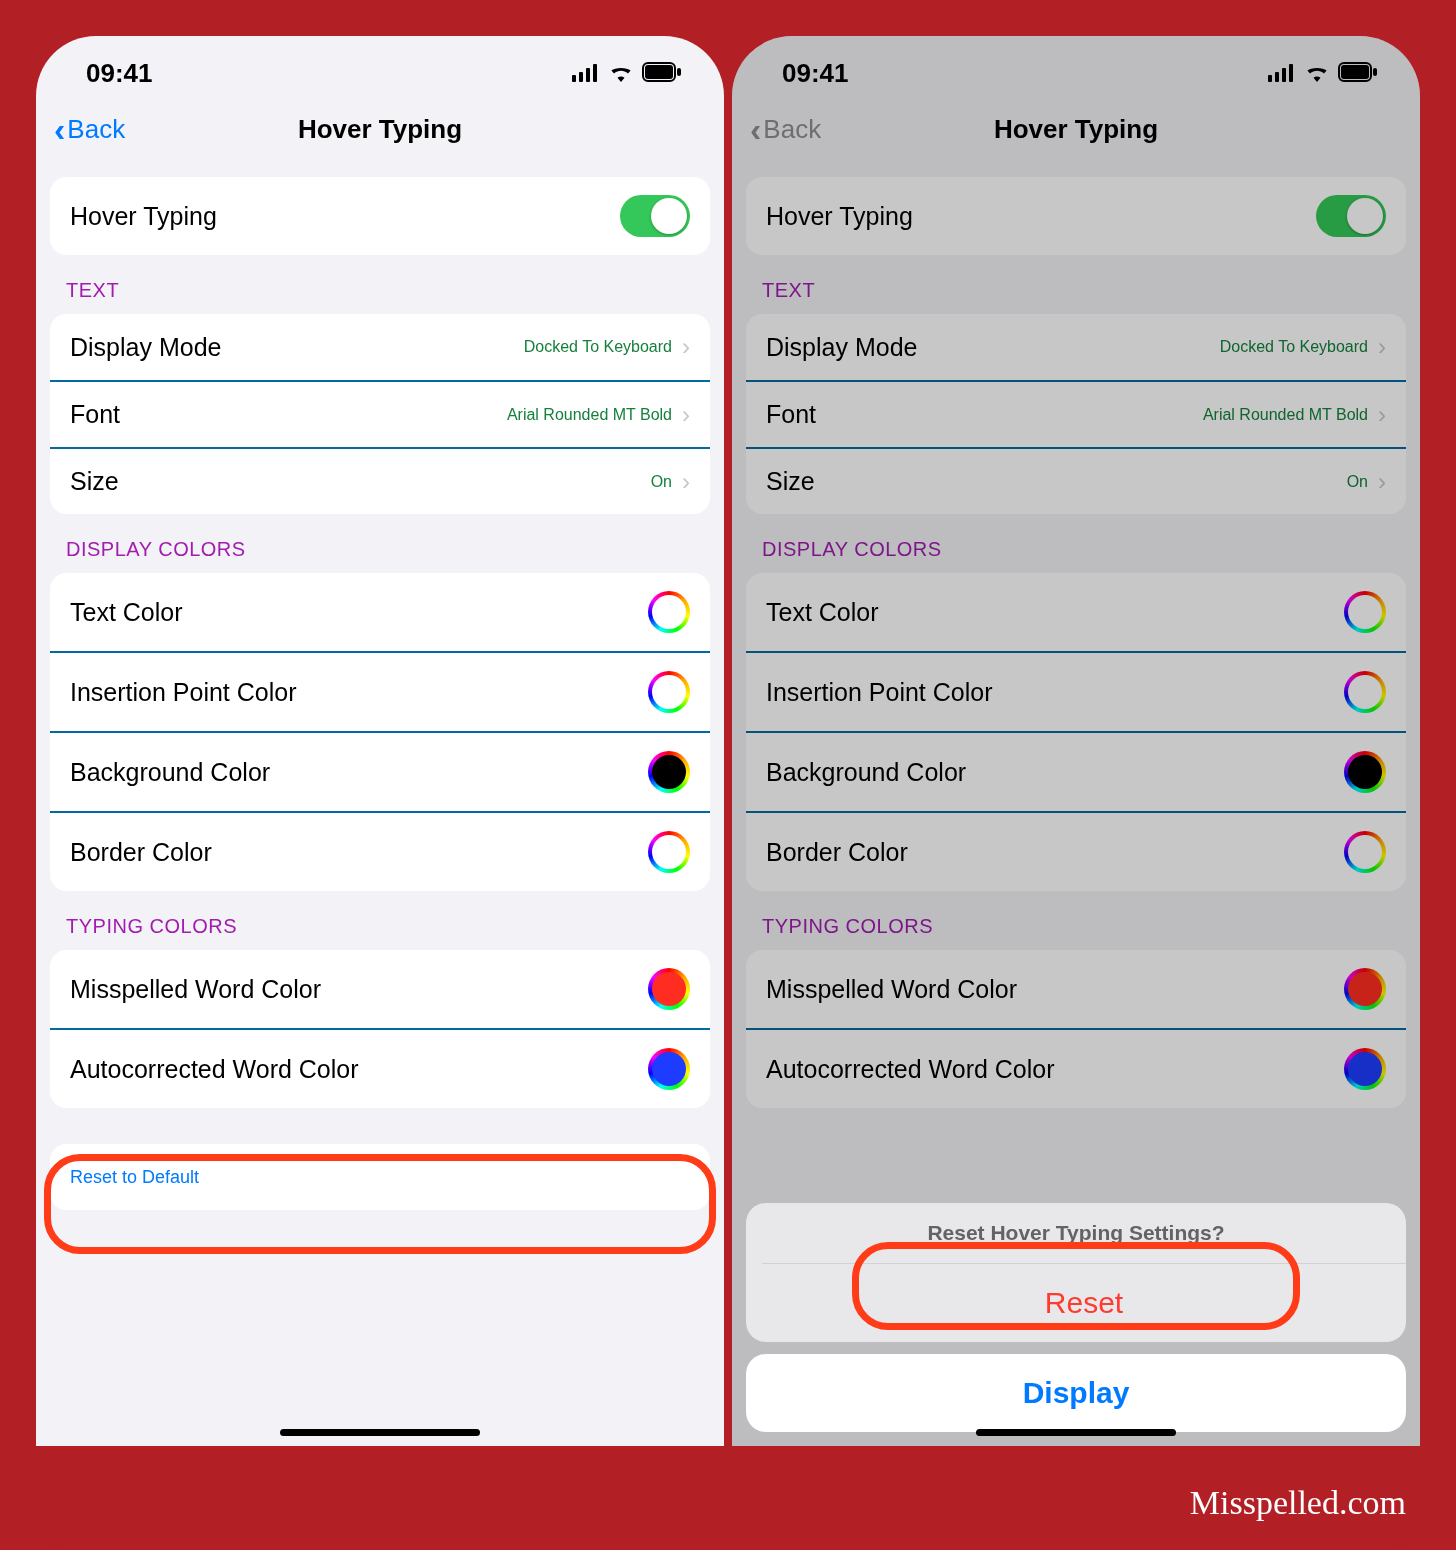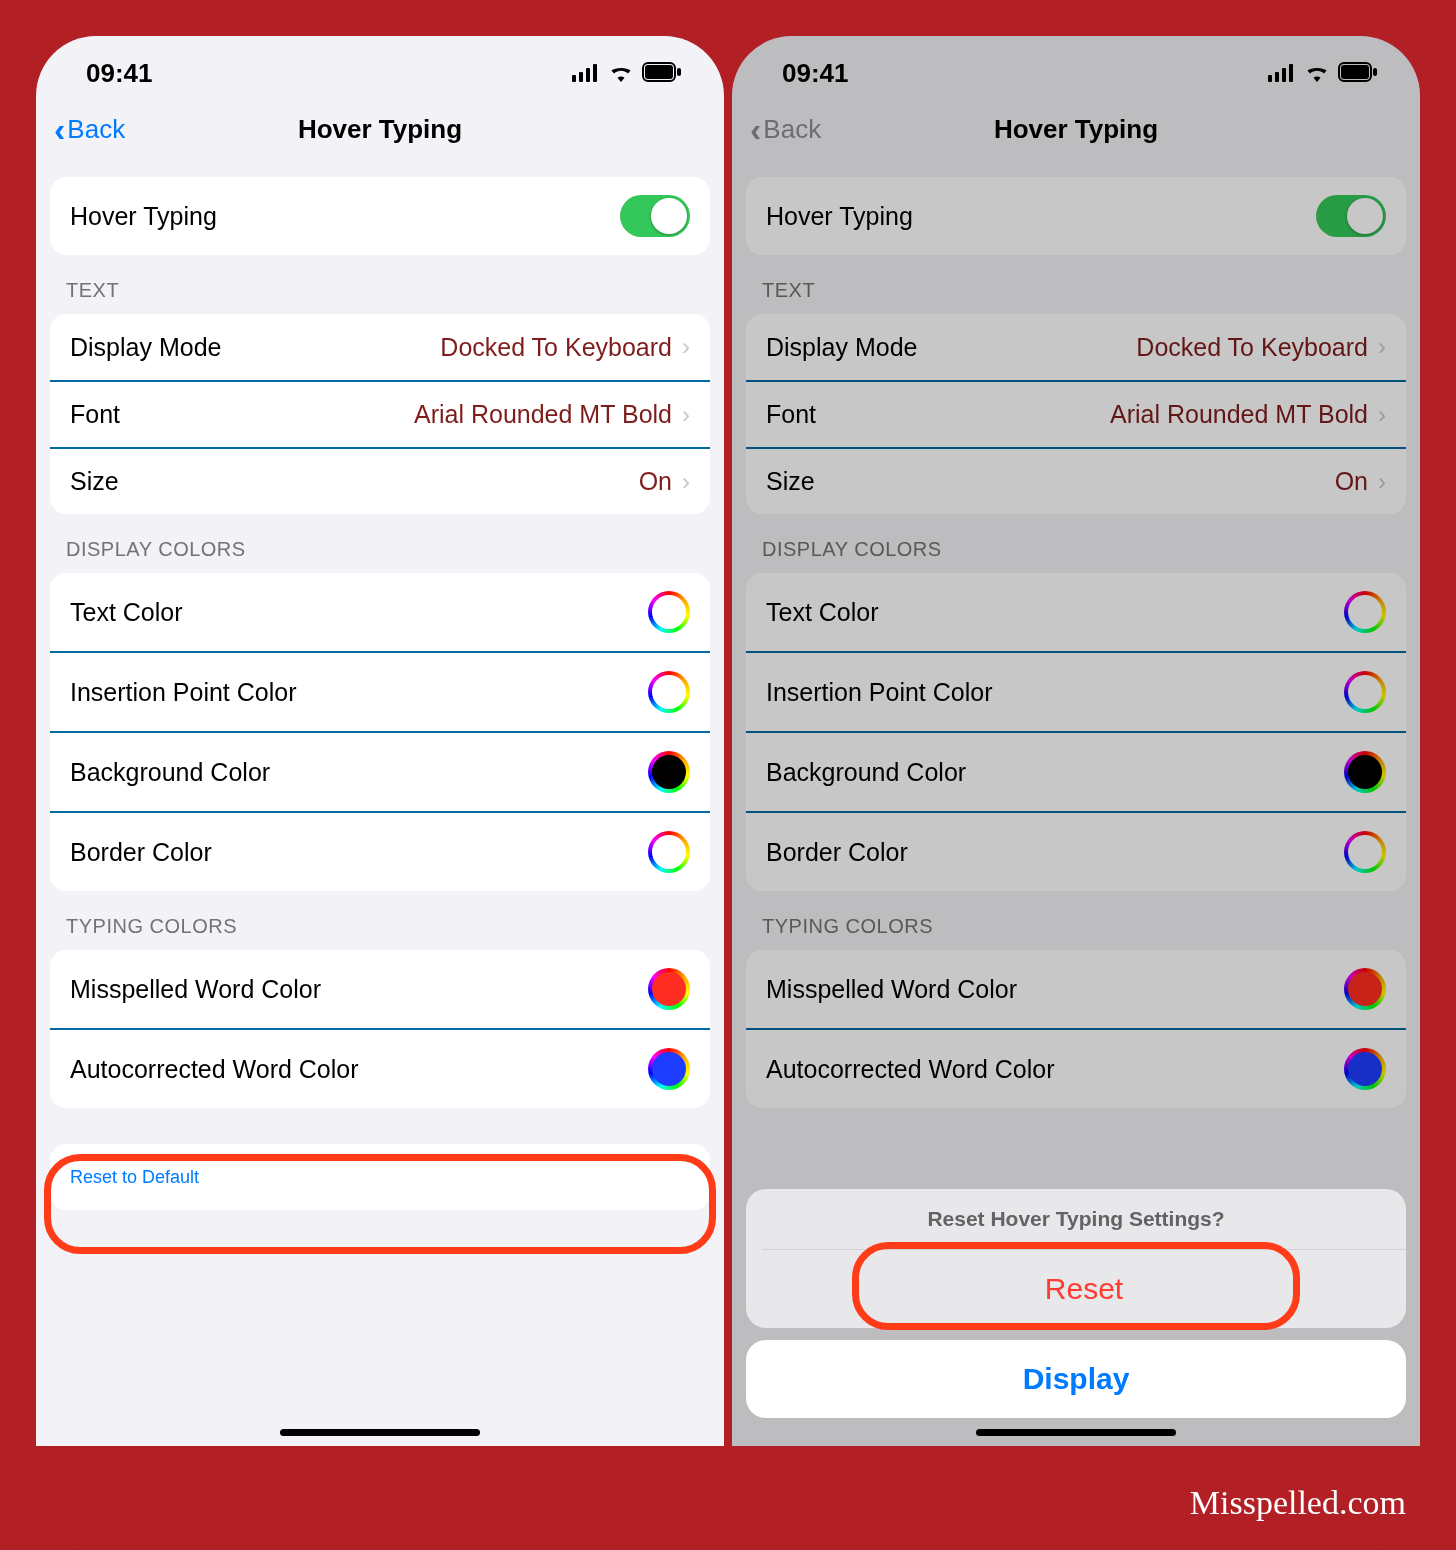--- a/index.html
+++ b/index.html
@@ -64,41 +64,41 @@
     color: #007aff;
     font-size: 26px;
   }
   .screen.dimmed .back { color:#8e8e93; }
   .title {
     font-size: 26px;
     font-weight: 600;
   }
   .section-header {
     font-size: 20px;
-    color: #737373;
+    color: #a21caf;
     padding: 24px 30px 12px 30px;
     letter-spacing: 0.5px;
   }
   .group {
     background: #fff;
     border-radius: 16px;
     margin: 0 14px;
     overflow: hidden;
   }
   .row {
     display: flex;
     align-items: center;
     padding: 18px 20px;
     font-size: 25px;
     min-height: 66px;
   }
   .row + .row { border-top: 2px solid #0369a1; }
   .row .label { flex: 0 0 auto; }
   .row .spacer { flex: 1; }
-  .row .value { color: #7f1d1d; font-size: 25px; }
+  .row .value { color: #15803d; font-size: 16px; }
   .chevron {
     color: #c7c7cc;
     margin-left: 10px;
     font-size: 24px;
   }
   .toggle {
     width: 70px; height: 42px; border-radius: 21px;
     background:#34c759; position:relative;
   }
   .toggle::after{
@@ -126,21 +126,21 @@
     border:7px solid #ff3b18;
     border-radius:36px;
     pointer-events:none;
     z-index:10;
   }
   .home-indicator{
     position:absolute; bottom:10px; left:50%; transform:translateX(-50%);
     width:200px; height:7px; background:#000; border-radius:4px;
   }
   .action-sheet{
-    position:absolute; left:14px; right:14px; bottom:28px;
+    position:absolute; left:14px; right:14px; bottom:14px;
     z-index:20;
   }
   .sheet-group{
     background:#e9e9ebfa; border-radius:20px; overflow:hidden;
     margin-bottom:12px; text-align:center;
   }
   .sheet-header{
     padding:18px 20px 14px;
     color:#6e6e73; font-size:20px;
   }

